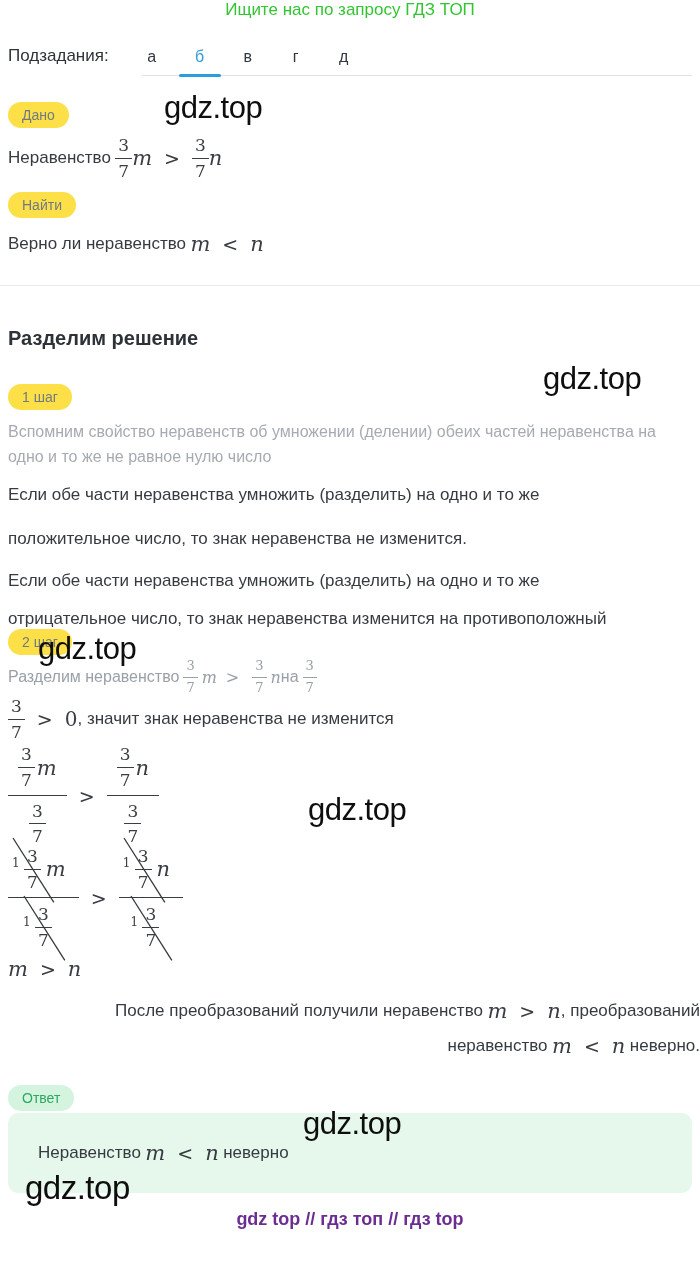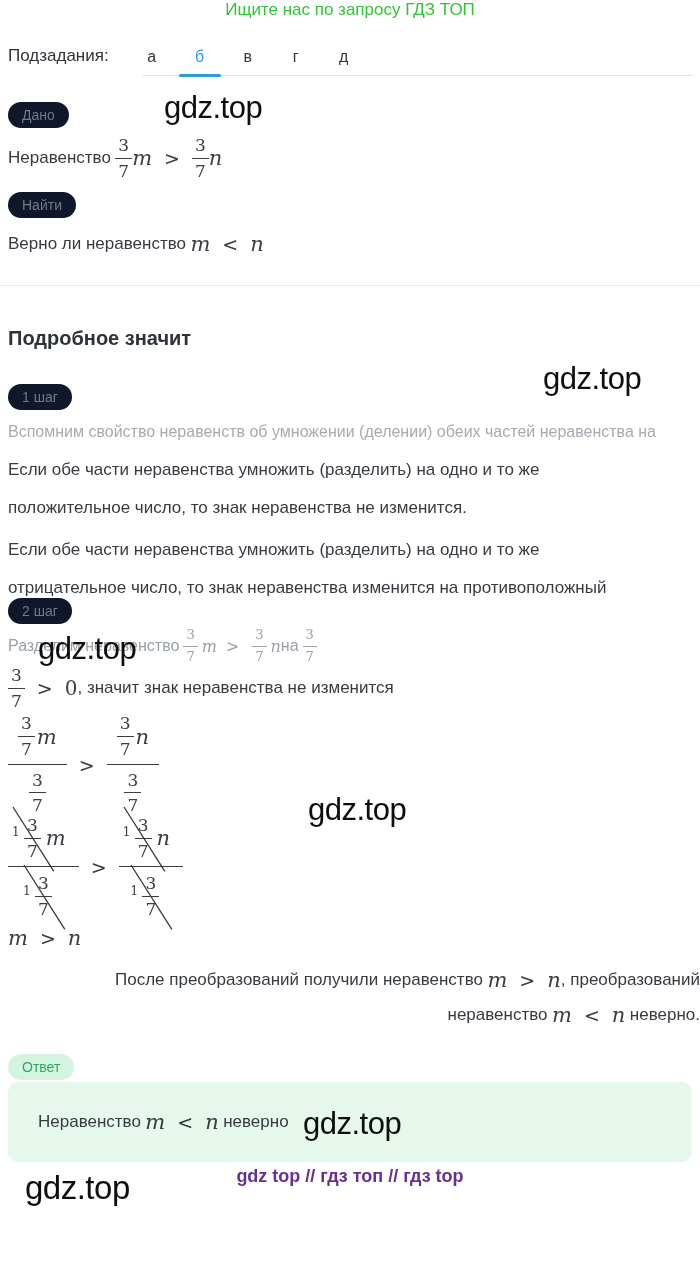--- a/index.html
+++ b/index.html
@@ -22,21 +22,21 @@
   .promo { text-align:center; color:#33c433; font-size:17px; }
   .subtasks-row { display:flex; align-items:flex-end; margin:26px 8px 0 8px;justify-content:center; }
   .subtasks-label { font-size:17px; color:#2e3338; padding-bottom:10px; }
   .tabs-wrap { display:flex; flex:1; margin-left:33px; border-bottom:1px solid #e0e3e6; }
   .tab { width:20px; text-align:center; font-size:16px; color:#33383e;
          padding-bottom:9px; margin-right:28px; cursor:pointer; position:relative; }
   .tab.active { color:#2d9cdb; }
   .tab.active::after { content:""; position:absolute; left:-11px; right:-11px;
          bottom:-2px; height:3px; background:#2d9cdb; border-radius:2px; }
   
-  .badge { display:inline-block; background:#0f172a; color:#6f7a85; font-size:14px;
+  .badge { display:inline-block; background:#fde047; color:#6f7a85; font-size:14px;
            line-height:26px; padding:0 14px; border-radius:14px; margin-left:8px; }
   .badge.green { background:#d5f4df; color:#2ea763; position:relative; z-index:3; }
   .mt-dado { margin-top:26px; }
   .mt-find { margin-top:12px; }
   .mt-step1 { margin-top:34px; }
   .mt-step2 { }
   .mt-answer { margin-top:27px; }
   
   .math-row { display:flex; align-items:center; margin-left:8px; color:#3a3e44; }
   .sans { font-family:"Liberation Sans",sans-serif; font-size:17px; color:#363b41; }
@@ -63,36 +63,36 @@
   .cone { position:absolute; left:-9px; top:22%; font-size:12px;
           font-family:"DejaVu Serif",serif; }
   .cancel-frac .bf-num { padding:0 13px 5px; }
   
   .given-row { margin-top:8px; }
   .find-row  { margin-top:14px; }
   .section-divider { height:1px; background:#e9ebee; margin-top:29px; }
   .solution-title { margin:41px 0 0 8px; font-size:20px; font-weight:bold; color:#2d3238; }
   .note { margin:9px 8px 0 8px; font-size:16px; color:#a6aab1; line-height:25px; }
   .rule-line { margin:0 8px; font-size:17px; color:#363b41; line-height:20px; }
-  .r1a { margin-top:16px; } .r1b { margin-top:18px; }
+  .r1a { margin-top:16px; } .r1b { margin-top:24px; }
   .r2a { margin-top:22px; } .r2b { margin-top:18px; }
   .divide-row { margin-top:4px; font-size:15px; }
   .divide-row .frac-sm { margin:0 4px; }
   .divide-row .mop { font-size:16px; padding:0 9px; }
   .positivity-row { margin-top:2px; }
   .bigfrac-row { margin-top:4px; }
   .cancel-row { margin-top:0; }
   .result-row { margin-top:6px; }
   .concl-line { display:flex; align-items:center; margin-left:8px; color:#3a3e44;justify-content:flex-end; }
   .c1 { margin-top:18px; } .c2 { margin-top:11px; }
   
   .answer-box { position:relative; margin:2px 8px 0 8px; height:80px;
                 background:#e6f8ec; border-radius:10px; display:flex;
                 align-items:center; padding-left:30px; z-index:1; }
-  .footer { margin-top:4px; text-align:center; color:#6b2d91;
+  .footer { margin-top:16px; text-align:center; color:#6b2d91;
             font-size:18px; font-weight:bold; }
 </style>
 </head>
 <body>
 
 <div class="page">
 
   <div class="wm wm1">gdz.top</div>
   <div class="wm wm2">gdz.top</div>
   <div class="wm wm3">gdz.top</div>
@@ -130,25 +130,26 @@
   <div class="mt-find"><span class="badge">Найти</span></div>
   <div class="math-row find-row">
     <span class="sans">Верно ли неравенство</span>&nbsp;
     <span class="mvar">m</span>
     <span class="mop">&lt;</span>
     <span class="mvar">n</span>
   </div>
 
   <div class="section-divider"></div>
 
-  <h2 class="solution-title">Подробное значит</h2>
+  <h2 class="solution-title">Разделим решение</h2>
 
   <div class="mt-step1"><span class="badge">1 шаг</span></div>
   <div class="note">
     <div>Вспомним свойство неравенств об умножении (делении) обеих частей неравенства на</div>
+    <div>одно и то же не равное нулю число</div>
   </div>
 
   <div class="rule-line r1a">Если обе части неравенства умножить (разделить) на одно и то же</div>
   <div class="rule-line r1b">положительное число, то знак неравенства не изменится.</div>
   <div class="rule-line r2a">Если обе части неравенства умножить (разделить) на одно и то же</div>
   <div class="rule-line r2b">отрицательное число, то знак неравенства изменится на противоположный</div>
 
   <div class="mt-step2"><span class="badge">2 шаг</span></div>
 
   <div class="math-row gray-row divide-row">

